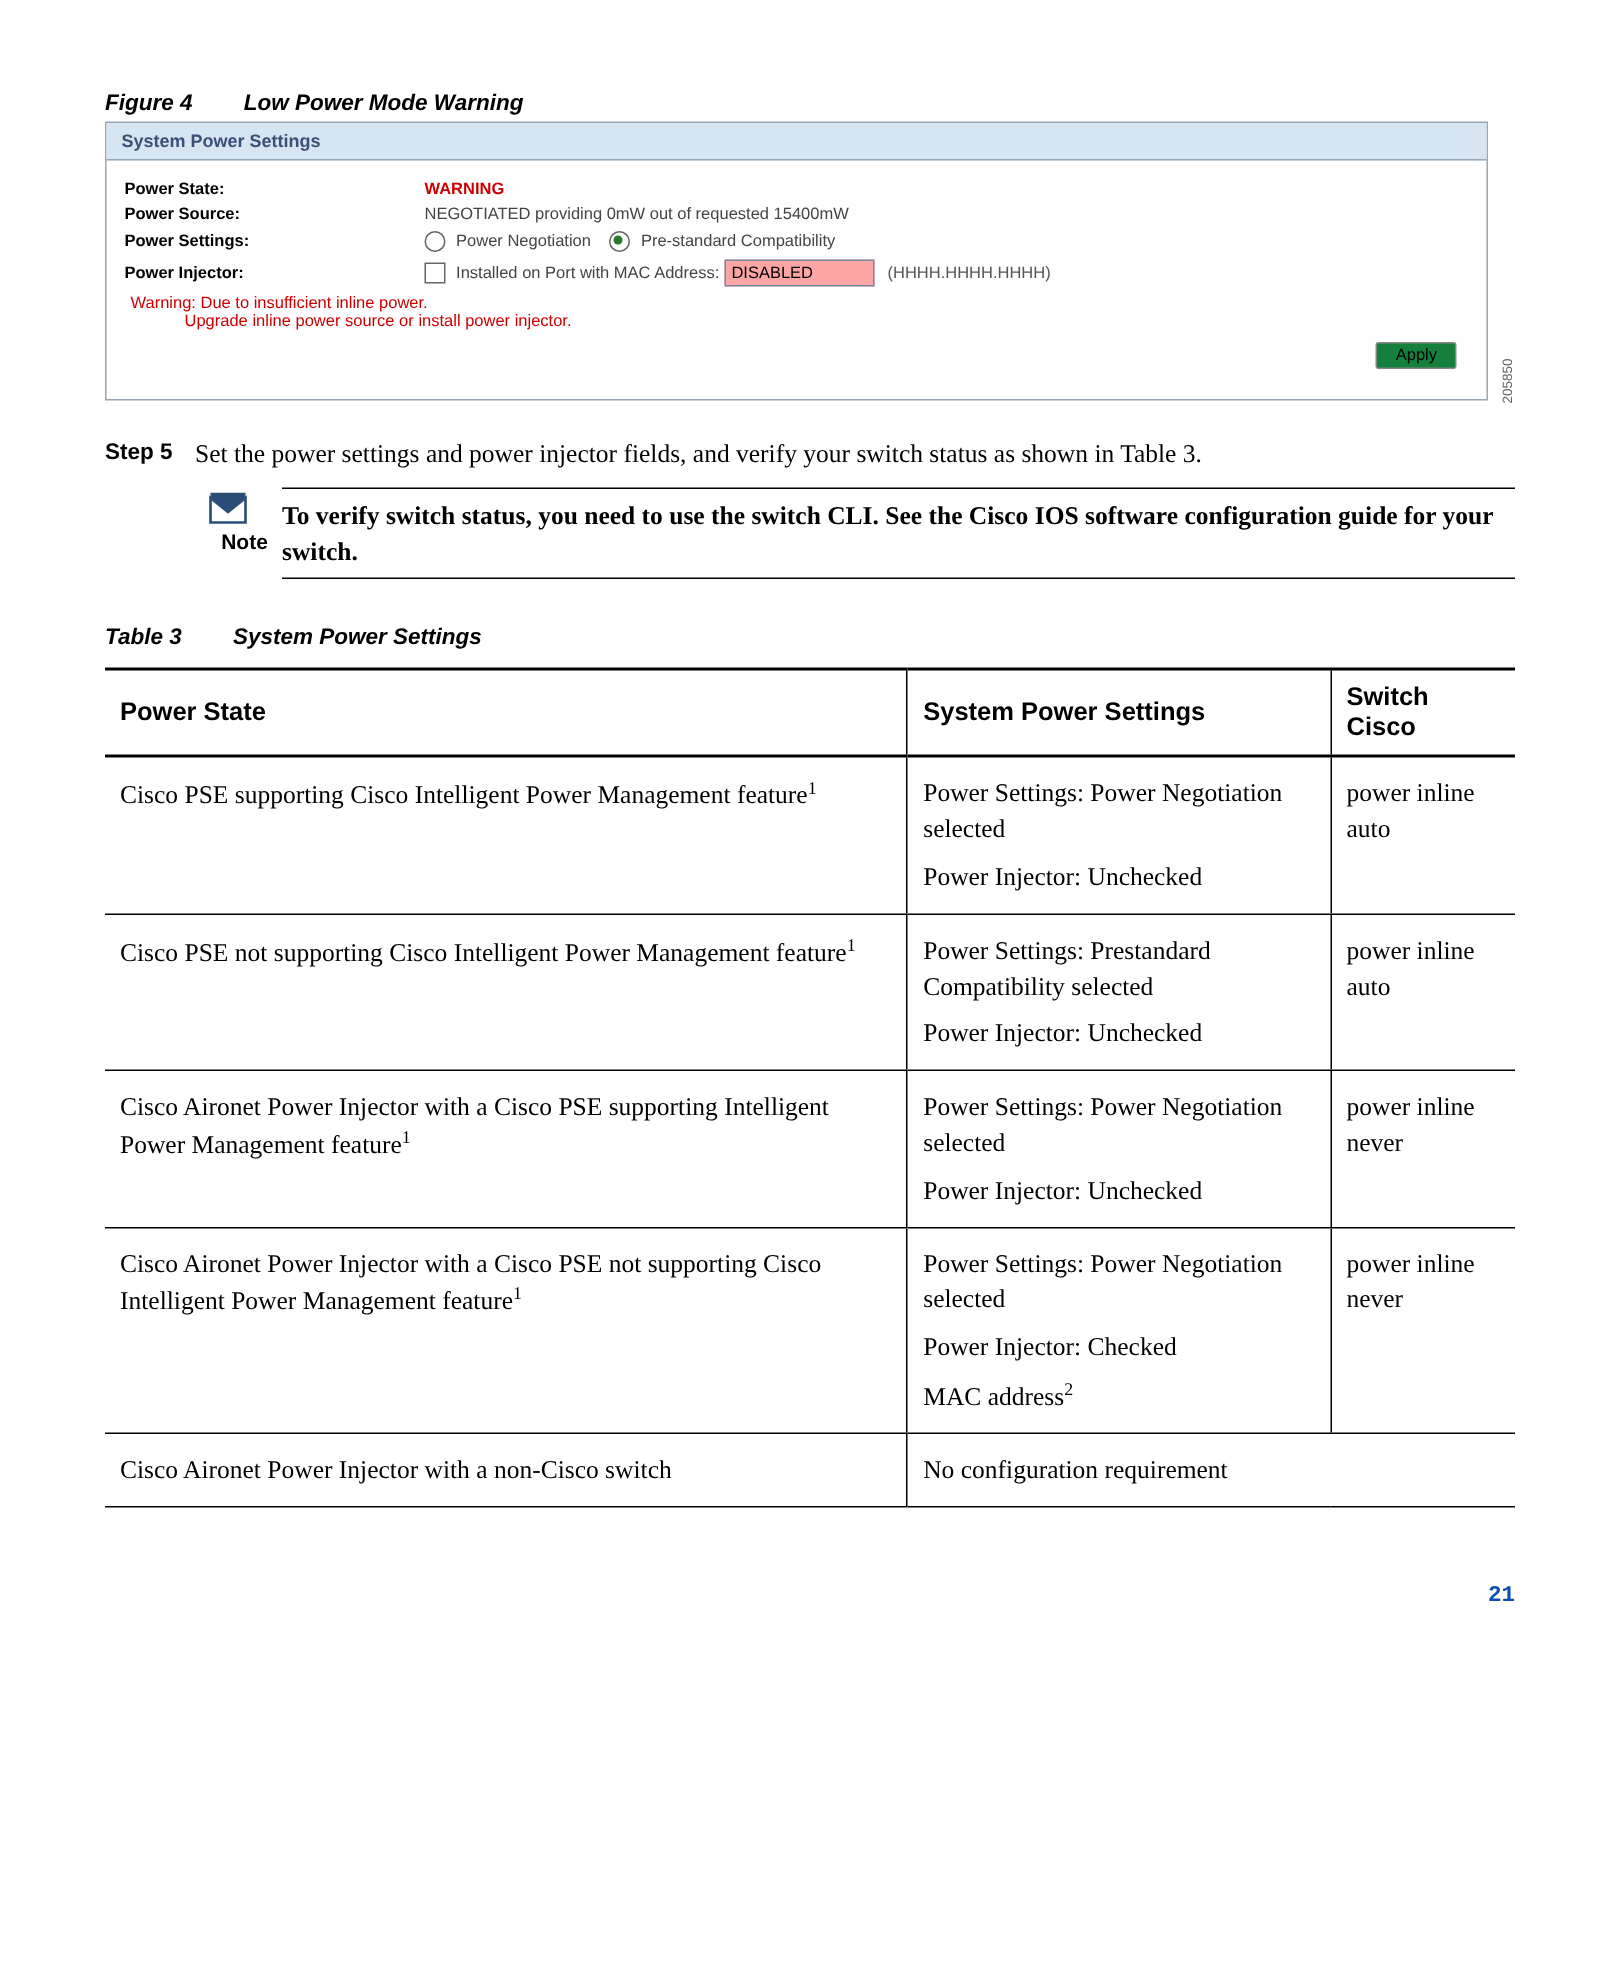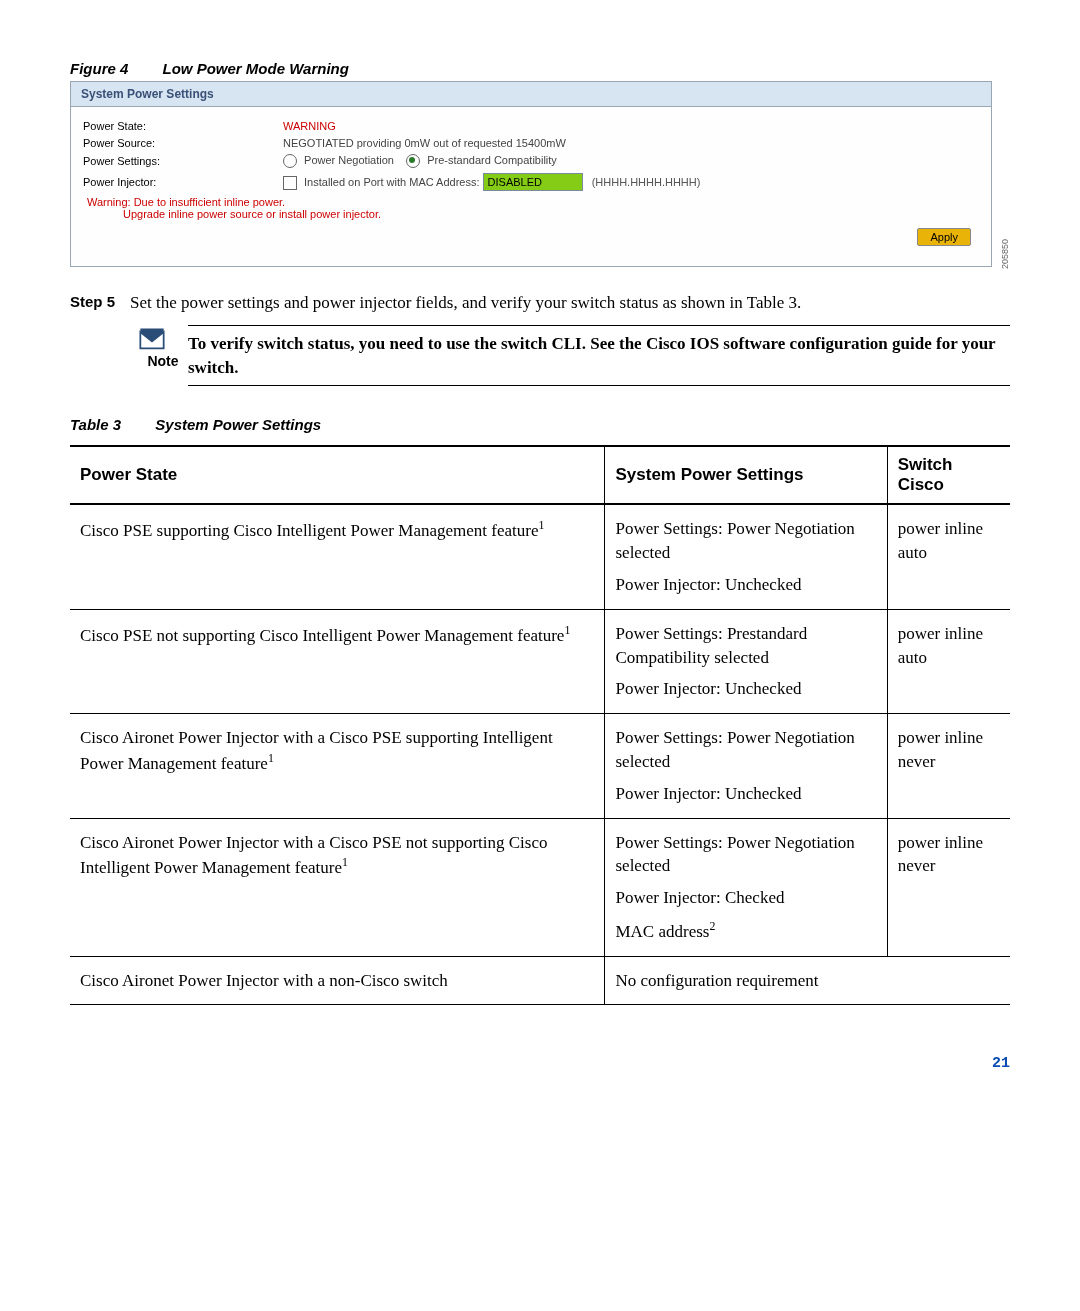--- a/index.html
+++ b/index.html
@@ -2,32 +2,32 @@
 <html><head>
 <meta charset="utf-8">
 <style>
 body { font-family: Georgia, 'Times New Roman', serif; background: #fff; margin: 0; padding: 60px 70px; color: #000; width: 1080px; box-sizing: border-box; }
 .fig-title { font-family: Arial, Helvetica, sans-serif; font-weight: bold; font-style: italic; font-size: 15px; margin-bottom: 4px; }
 .fig-title .fig-label { margin-right: 30px; }
 .panel { border: 1px solid #9aa7b2; background: #fefefe; margin-bottom: 4px; }
 .panel-header { background: #d7e4f2; border-bottom: 1px solid #9aa7b2; padding: 5px 10px; font-family: Arial, Helvetica, sans-serif; font-size: 12px; font-weight: bold; color: #3a5177; }
 .panel-body { padding: 8px 12px 12px 12px; font-family: Arial, Helvetica, sans-serif; font-size: 11px; color: #333; }
 .row { display: flex; align-items: center; margin: 5px 0; }
-.row-label { width: 200px; font-weight: normal; color: #000; font-size: 11px; }
+.row-label { width: 200px; font-weight: bold; color: #000; font-size: 11px; }
 .row-value { color: #444; font-size: 11px; }
-.warn { color: #cc0000; font-weight: normal; font-size: 11px; }
+.warn { color: #cc0000; font-weight: bold; font-size: 11px; }
 .radio { appearance: none; width: 12px; height: 12px; border: 1px solid #666; border-radius: 50%; display: inline-block; vertical-align: middle; margin: 0 4px 0 0; position: relative; }
 .radio.checked::after { content: ''; width: 6px; height: 6px; background: #2b7a2b; border-radius: 50%; position: absolute; top: 2px; left: 2px; }
 .cbox { appearance: none; width: 12px; height: 12px; border: 1px solid #666; display: inline-block; vertical-align: middle; margin: 0 4px 0 0; }
-.textbox { border: 1px solid #7a8ba0; background: #84cc16; padding: 2px 4px; font-size: 11px; width: 90px; }
+.textbox { border: 1px solid #7a8ba0; background: #fca5a5; padding: 2px 4px; font-size: 11px; width: 90px; }
 .hint { color: #555; font-size: 11px; margin-left: 6px; }
 .warning-line { color: #cc0000; font-size: 11px; margin: 4px 0 0 4px; }
 .warning-sub { color: #cc0000; font-size: 11px; margin: 0 0 4px 40px; }
 .apply-row { text-align: right; padding: 4px 8px 8px 0; }
-.apply-btn { font-family: Arial, Helvetica, sans-serif; font-size: 11px; padding: 2px 12px; background: #eab308; border: 1px solid #888; border-radius: 2px; cursor: pointer; }
+.apply-btn { font-family: Arial, Helvetica, sans-serif; font-size: 11px; padding: 2px 12px; background: #15803d; border: 1px solid #888; border-radius: 2px; cursor: pointer; }
 .fig-wrap { display: flex; align-items: flex-end; gap: 8px; margin-bottom: 20px;}
 .imgnum { font-family: Arial, Helvetica, sans-serif; font-size: 9px; color: #666; writing-mode: vertical-rl; transform: rotate(180deg); margin-bottom: 2px; }
 .step-block { display: flex; margin: 10px 0 6px 0; font-size: 17px; line-height: 1.4; }
 .step-label { font-family: Arial, Helvetica, sans-serif; font-weight: bold; font-size: 15px; width: 60px; flex-shrink:0; }
 .step-text { flex: 1; }
 .note-icon { width: 28px; height: 28px; margin-right: 8px; flex-shrink: 0; }
 .note-icon svg { width: 28px; height: 28px; }
 .tbl-title { font-family: Arial, Helvetica, sans-serif; font-weight: bold; font-style: italic; font-size: 15px; margin: 30px 0 12px 0; }
 .tbl-title .tbl-label { margin-right: 30px; }
 table.data { border-collapse: collapse; width: 100%; font-size: 17px; }

